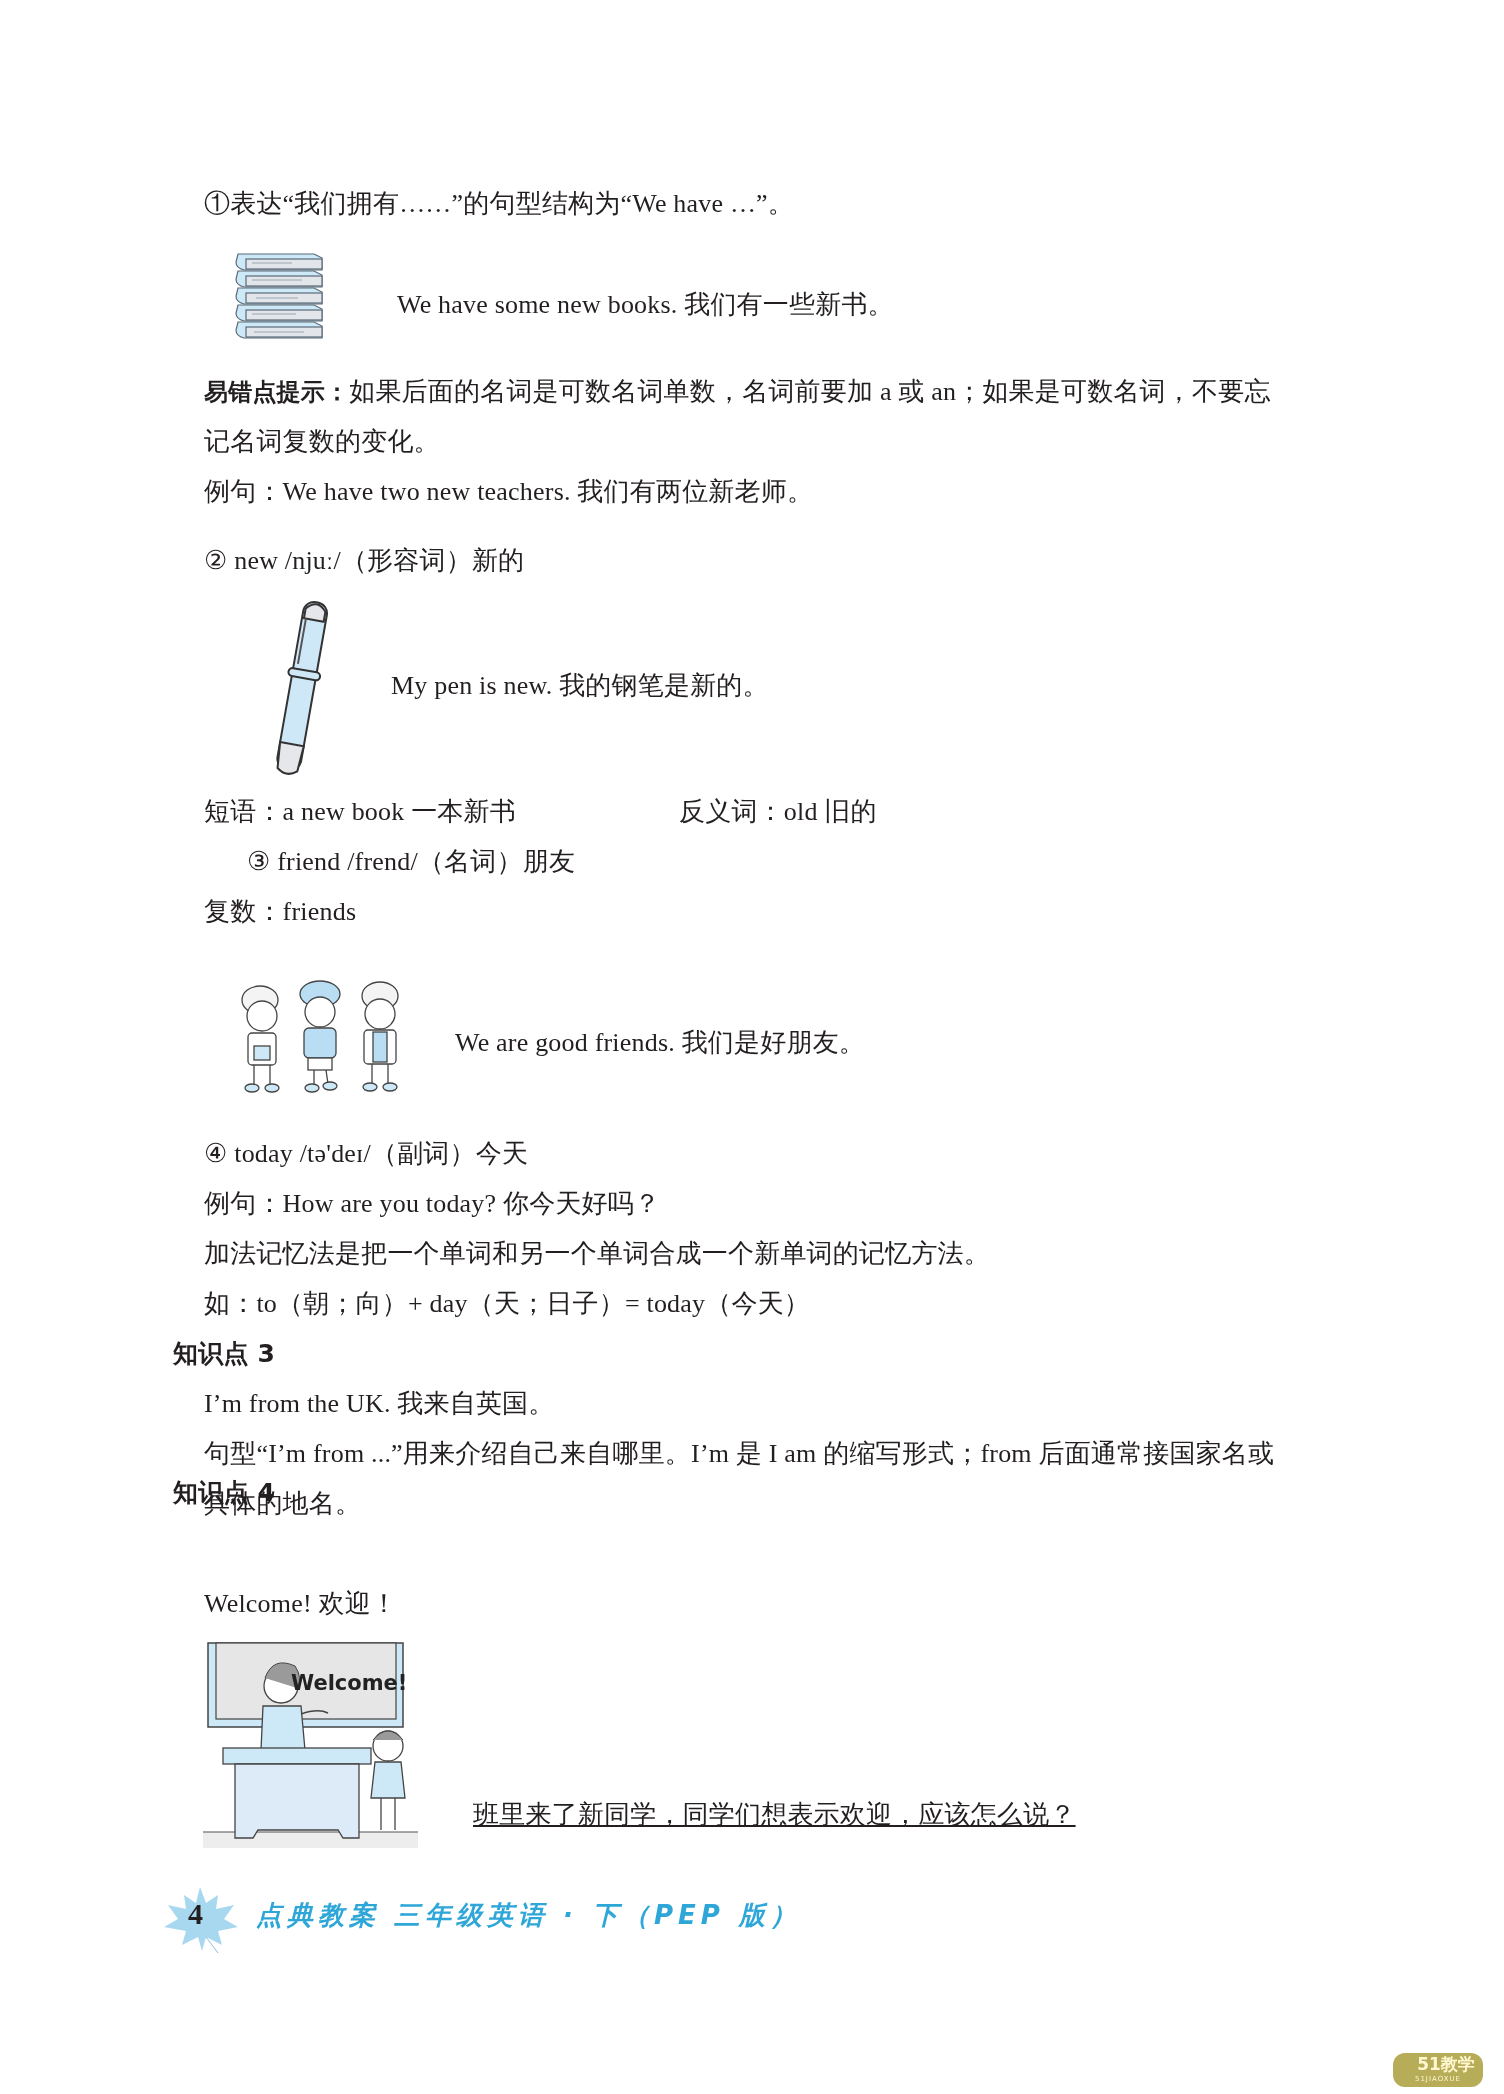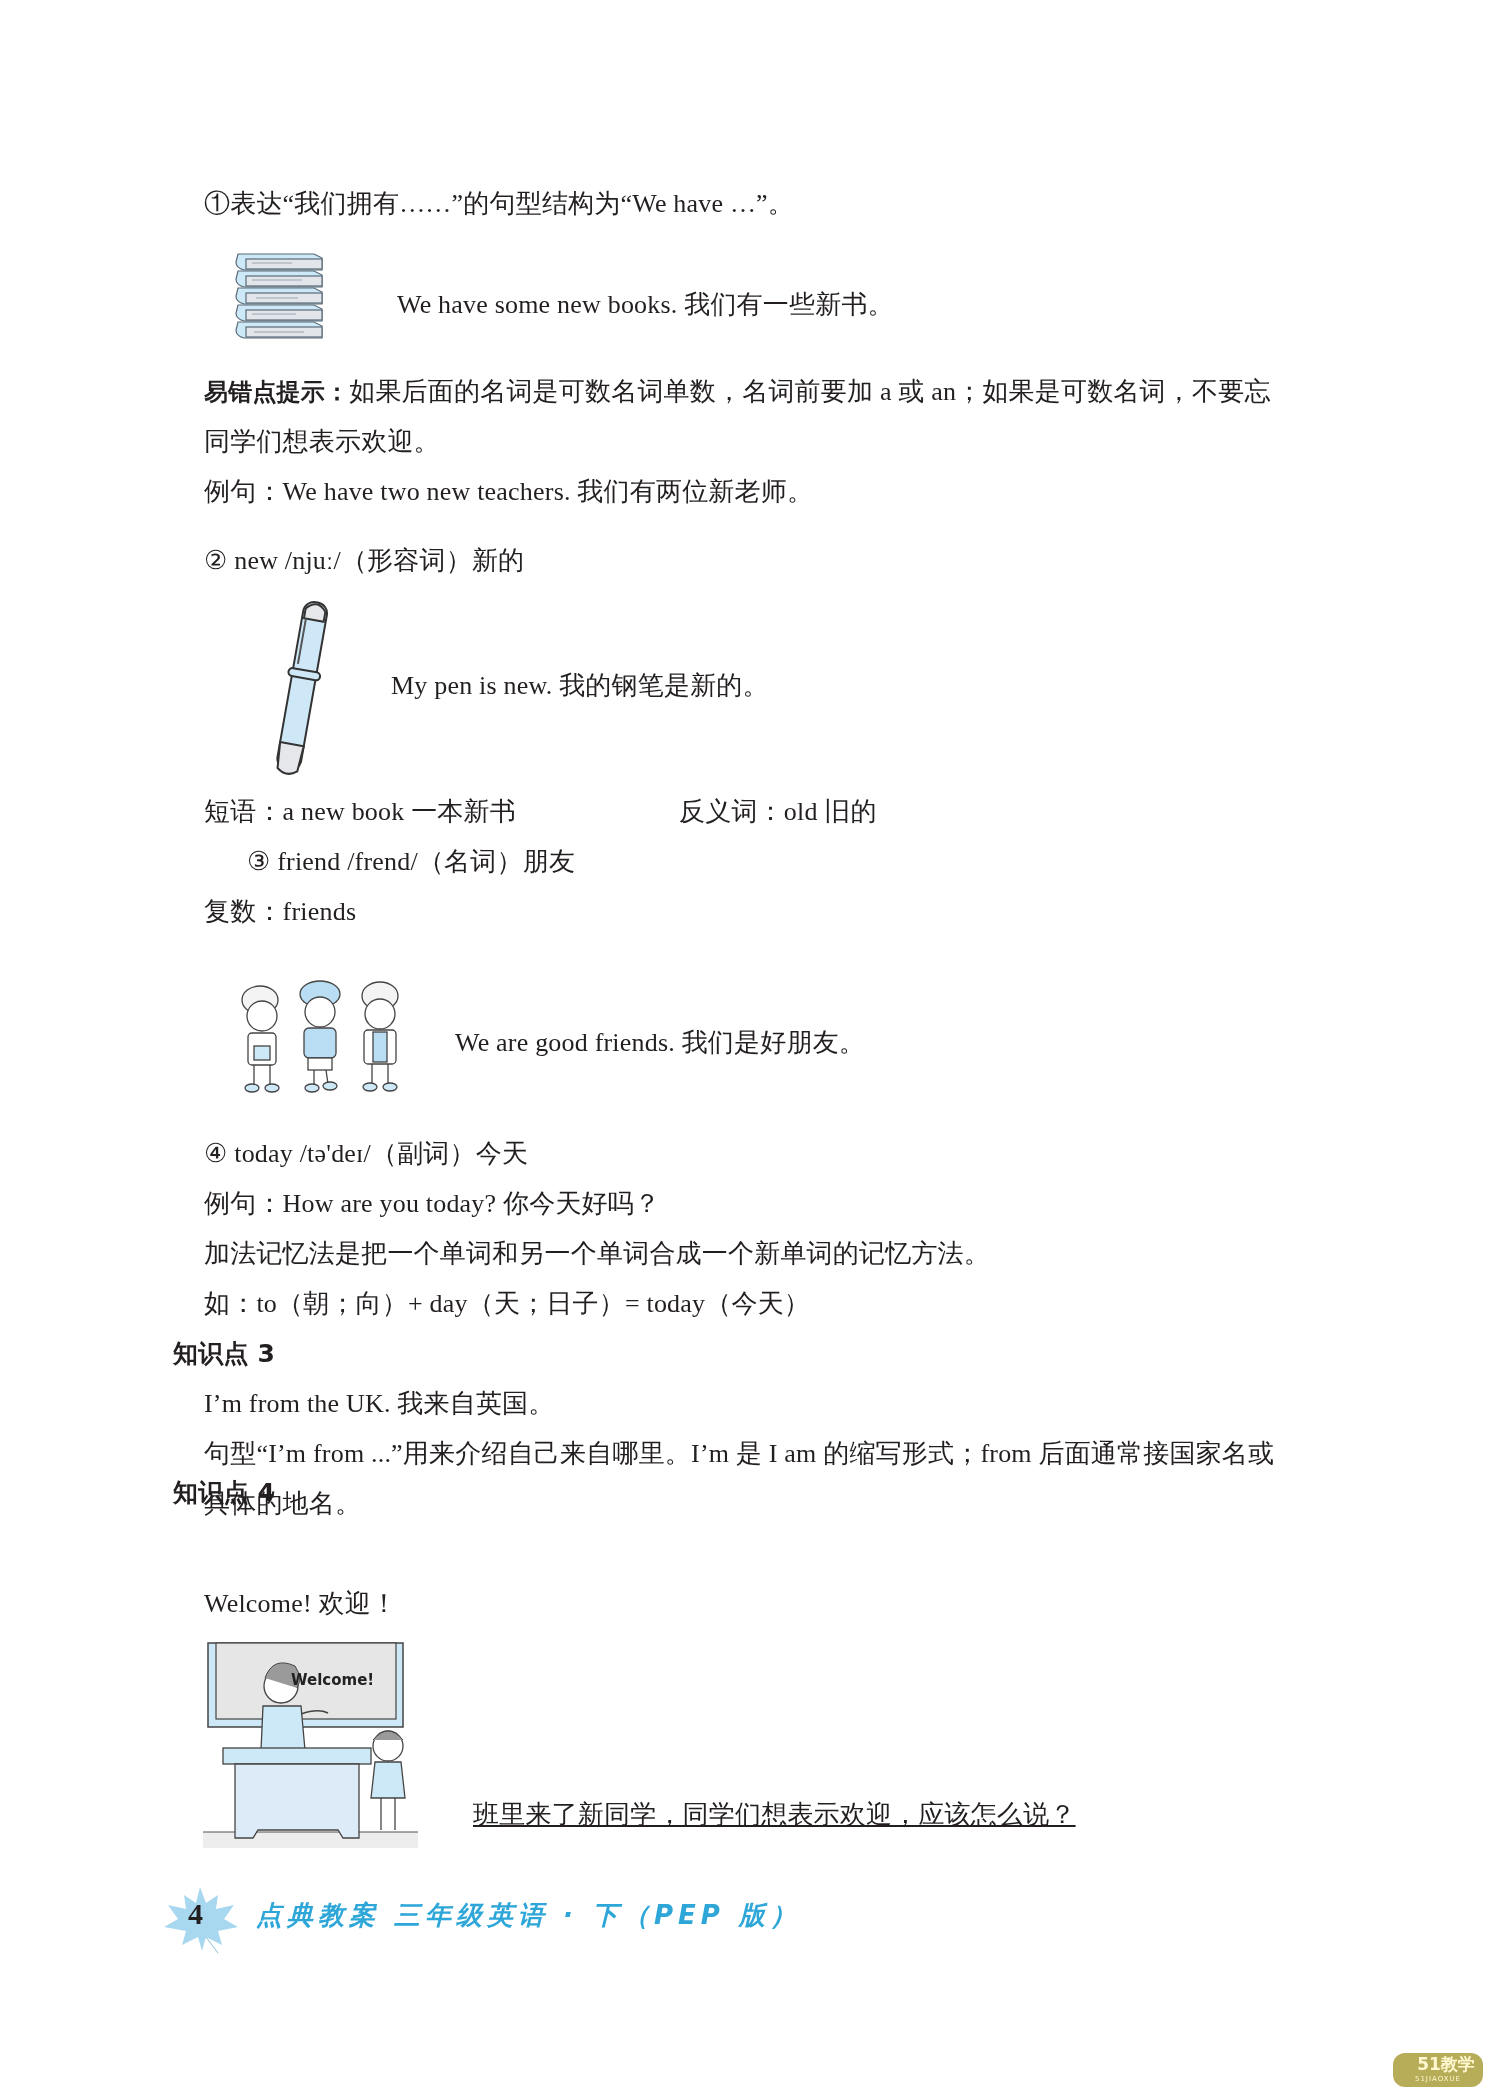--- a/index.html
+++ b/index.html
@@ -52,21 +52,21 @@
       <rect x="14" y="9" width="76" height="10" fill="#e2e6ea"></rect>
       <line x1="22" y1="14" x2="72" y2="14" stroke="#9aa4ad"></line>
     </g>
   </g>
 </svg>
 <div class="line" style="left:397px; top:290px;">We have some new books. 我们有一些新书。</div>
 
 <div class="line ind" style="top:377px;">
   <span class="bold">易错点提示：</span><span>如果后面的名词是可数名词单数，名词前要加 a 或 an；如果是可数名词，不要忘</span>
 </div>
-<div class="line ind" style="top:427px;">同学们想表示欢迎。</div>
+<div class="line ind" style="top:427px;">记名词复数的变化。</div>
 <div class="line ind" style="top:477px;">例句：We have two new teachers. 我们有两位新老师。</div>
 <div class="line ind" style="top:526px;margin-top:20px;">② new /njuː/（形容词）新的</div>
 
 <svg class="ill" style="left:262px; top:595px;" width="80" height="185" viewBox="0 0 80 185">
   <g transform="rotate(10 40 92)" stroke="#333" stroke-width="2">
     <rect x="28" y="6" width="24" height="170" rx="11" fill="#cfe8f8"></rect>
     <path d="M28 150 L52 150 L50 176 Q40 184 30 176 Z" fill="#e5e7ea"></path>
     <path d="M30 14 Q40 2 50 14 L50 24 L30 24 Z" fill="#e5e7ea"></path>
     <rect x="24" y="75" width="32" height="8" rx="4" fill="#cfe8f8"></rect>
     <line x1="32" y1="24" x2="32" y2="70" stroke="#555"></line>
@@ -139,21 +139,21 @@
 
     <rect x="20" y="110" width="148" height="16" fill="#cde8f6" stroke="#444" stroke-width="1.3"></rect>
     <path d="M32 126 L156 126 L156 200 L140 200 L135 192 L55 192 L50 200 L32 200 Z" fill="#dcebf7" stroke="#444" stroke-width="1.3"></path>
 
     <circle cx="185" cy="108" r="15" fill="#fff" stroke="#444" stroke-width="1.3"></circle>
     <path d="M170 102 Q185 84 200 102" fill="#9a9a9a" stroke="#444"></path>
     <path d="M172 124 L198 124 L202 160 L168 160 Z" fill="#cde8f6" stroke="#444" stroke-width="1.3"></path>
     <line x1="178" y1="160" x2="178" y2="192" stroke="#444" stroke-width="1.3"></line>
     <line x1="192" y1="160" x2="192" y2="192" stroke="#444" stroke-width="1.3"></line>
   </svg>
-  <div style="position:absolute; left:88px; top:33px; font-family:'DejaVu Sans',sans-serif; font-weight:bold; font-size:15px; color:#222;">Welcome!</div>
+  <div style="position:absolute; left:88px; top:33px; font-family:'DejaVu Sans',sans-serif; font-weight:bold; font-size:21px; color:#222;">Welcome!</div>
 </div>
 <div class="line" style="left:473px; top:1800px;text-decoration:underline;">班里来了新同学，同学们想表示欢迎，应该怎么说？</div>
 
 <svg class="footer-leaf" viewBox="0 0 80 70">
   <path d="M40 2 L46 18 L58 10 L56 24 L74 20 L64 34 L78 42 L58 46 L62 60 L46 52 L42 66 L38 52 L22 60 L26 46 L4 42 L18 34 L8 20 L26 24 L24 10 L36 18 Z" fill="#a8d8f0"></path>
   <line x1="46" y1="52" x2="58" y2="68" stroke="#8bbfd8" stroke-width="1"></line>
 </svg>
 <div class="page-no">4</div>
 <div class="footer-title">点典教案  三年级英语 · 下（PEP 版）</div>
 

